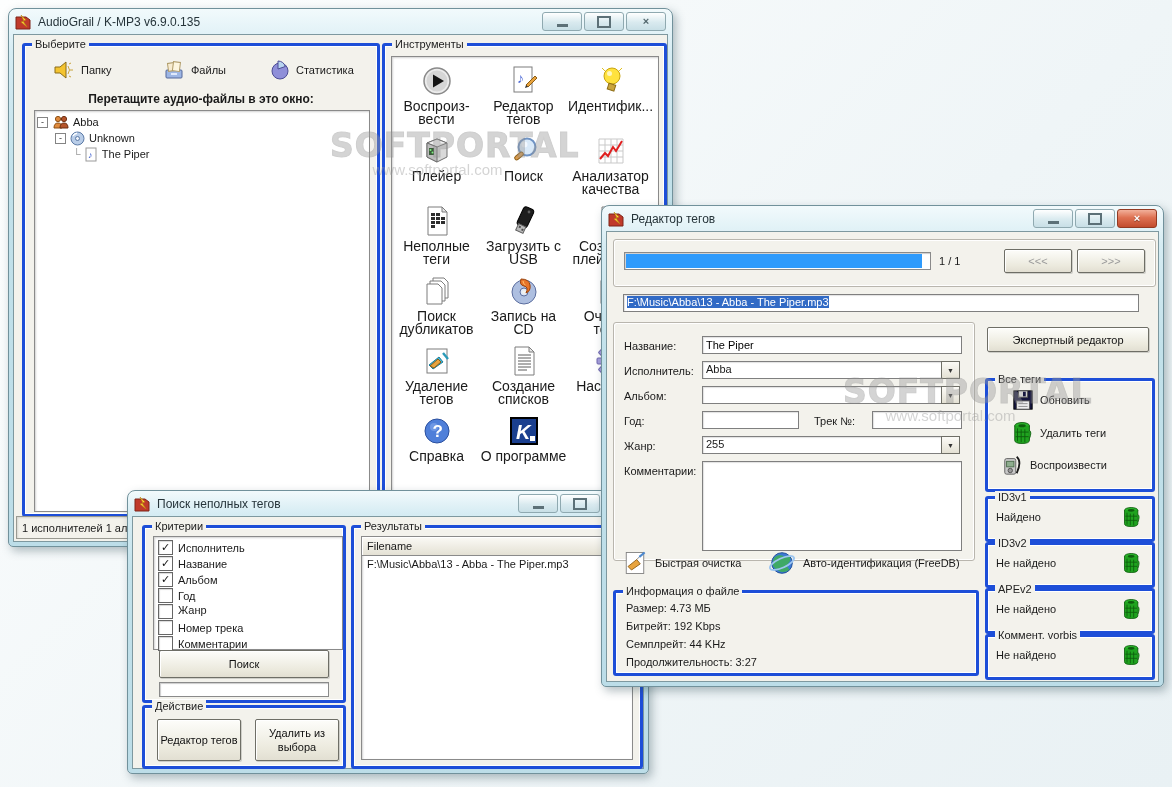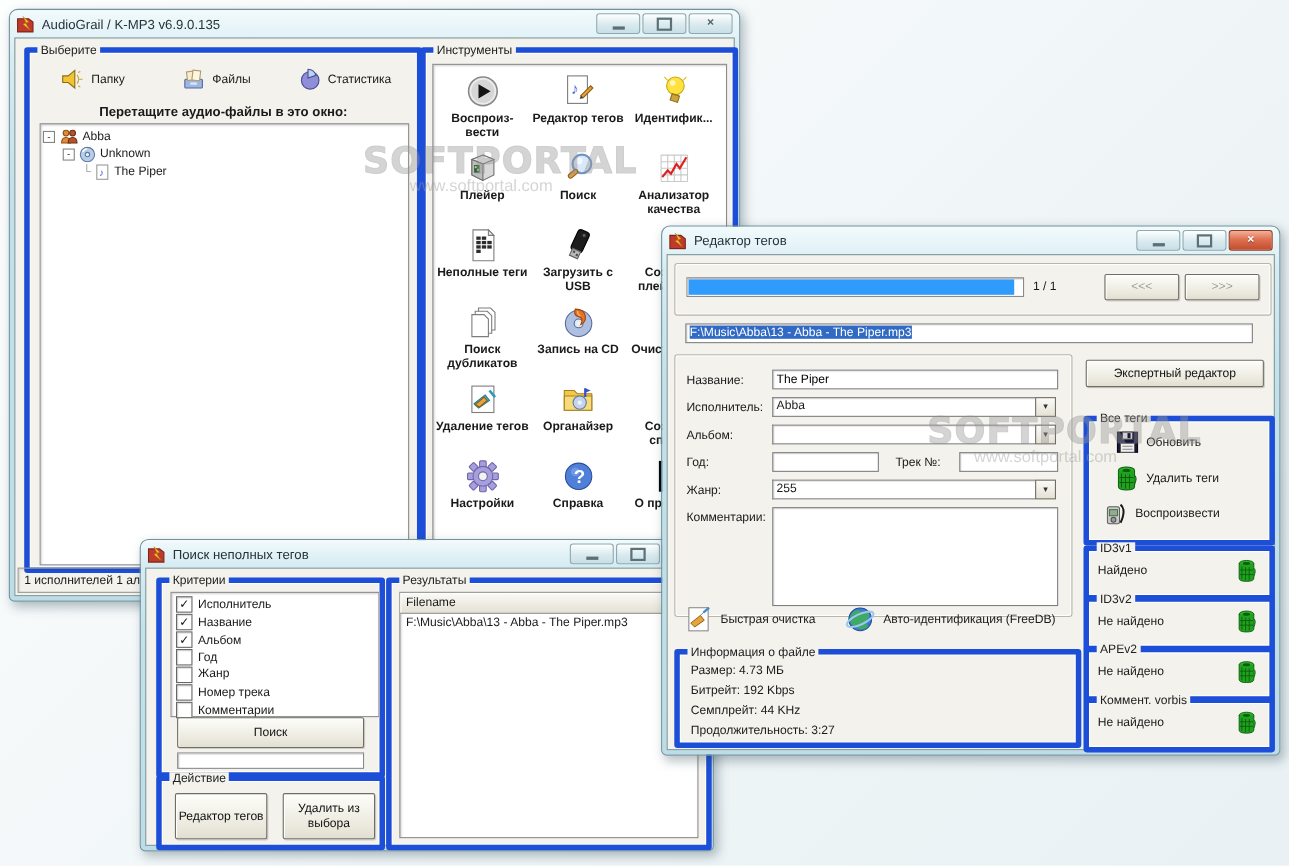--- a/index.html
+++ b/index.html
@@ -20,21 +20,21 @@
   .wbtn{width:38px;height:17px;border:1px solid #8fa9b0;border-radius:3px;
         background:linear-gradient(#ffffff,#d9eaef 55%,#c8dfe6);
         display:flex;align-items:center;justify-content:center;cursor:default;
         color:#51666c;font-weight:bold;font-size:11px;line-height:1;}
   .wbtn .g-min{width:11px;height:3px;background:#5c7077;margin-top:7px;}
   .wbtn .g-max{width:10px;height:8px;border:2px solid #5c7077;background:transparent;}
   .wbtn.red{background:linear-gradient(#f2b09a,#de7152 45%,#c24c2e);border-color:#933a22;color:#fff;text-shadow:0 1px 1px rgba(0,0,0,.4);}
   .client{position:absolute;left:4px;right:4px;top:25px;bottom:4px;
           background:#f3f2ec;border:1px solid #7e989f;}
   
-  .group{position:absolute;border:5px solid #1d4ed8;border-radius:3px;
+  .group{position:absolute;border:3px solid #1d4ed8;border-radius:3px;
          box-shadow:inset 1px 1px 0 #ffffff,inset -1px -1px 0 #ffffff;}
   .group>.legend{position:absolute;top:-8px;left:7px;background:#f3f2ec;padding:0 3px;color:#222;}
   .sunken{background:#fff;border:1px solid #8a8a8a;
           box-shadow:inset 1px 1px 2px rgba(0,0,0,.18);}
   .btn3d{background:linear-gradient(#fdfdfa,#eceade 70%,#e2dfd2);
          border:1px solid #6e6e66;border-radius:2px;
          box-shadow:inset 1px 1px 0 #ffffff, 1px 1px 0 rgba(0,0,0,.15);
          display:flex;align-items:center;justify-content:center;text-align:center;
          font-size:11px;color:#111;cursor:default;}
   .txt{border:1px solid #7f7f7f;background:#fff;font-size:11px;padding:1px 3px;
@@ -45,21 +45,21 @@
                padding:1px 3px;box-shadow:inset 1px 1px 1px rgba(0,0,0,.12);white-space:nowrap;overflow:hidden;}
   .combo .carrow{width:17px;border:1px solid #6e6e66;background:linear-gradient(#fbfaf6,#e4e1d4);
                  display:flex;align-items:center;justify-content:center;font-size:7px;color:#333;}
   .ptrack{background:#fff;border:1px solid #8a8a8a;box-shadow:inset 1px 1px 1px rgba(0,0,0,.2);position:relative;overflow:hidden;}
   .pfill{position:absolute;left:1px;top:1px;bottom:1px;background:#2f9bfc;}
   .chk{width:13px;height:13px;background:#fff;border:1px solid #666;display:inline-flex;
        align-items:center;justify-content:center;font-size:11px;font-weight:bold;color:#111;
        box-shadow:inset 1px 1px 1px rgba(0,0,0,.15);flex:none;}
   .icon-lbl{display:flex;align-items:center;gap:6px;position:absolute;white-space:nowrap;}
   .cell{width:87px;display:flex;flex-direction:column;align-items:center;gap:3px;text-align:center;}
-  .cell .lbl{line-height:13px;font-size:11px;font-weight:bold;}
+  .cell .lbl{line-height:13px;font-size:14px;}
   .wm{position:absolute;z-index:40;pointer-events:none;text-align:center;opacity:.42;}
   .wm .big{font-size:33px;font-weight:bold;color:#9a9a9a;letter-spacing:1px;
            -webkit-text-stroke:1px #8b8b8b;font-family:"DejaVu Sans",sans-serif;}
   .wm .small{font-size:15px;color:#9a9a9a;margin-top:-4px;}
   .treerow{display:flex;align-items:center;gap:4px;height:16px;}
   .expbox{width:9px;height:9px;border:1px solid #848484;background:#fff;display:inline-flex;
           align-items:center;justify-content:center;font-size:9px;line-height:8px;color:#333;flex:none;}
   .abs{position:absolute;}
   .legendless{border:1px solid #b9b6ae;border-radius:3px;box-shadow:inset 1px 1px 0 #fff,inset -1px -1px 0 #fff;position:absolute;}
   svg{display:block;}
@@ -311,33 +311,20 @@
         <div class="cell">
           <span>
               <svg width="32" height="32" viewBox="0 0 32 32">
                 <rect x="6" y="4" width="20" height="24" fill="#fff" stroke="#7d7d7d"></rect>
                 <polygon points="8,20 18,12 22,17 12,24" fill="#42b8d8" stroke="#1a7d9a"></polygon>
                 <polygon points="9,21 17,14 20,17 13,23" fill="#e8a33d" stroke="#8d5d14"></polygon>
                 <path d="M22 8l5 6" stroke="#2a9ab8" stroke-width="2.4"></path>
               </svg>
             </span>
           <span class="lbl">Удаление тегов</span>
-        </div>
-        <div class="cell">
-          <span>
-              <svg width="32" height="32" viewBox="0 0 32 32">
-                <path d="M3 8h9l3 3h13v15H3z" fill="#f0c84c" stroke="#a9821a"></path>
-                <path d="M3 13h25v13H3z" fill="#f7da7a" stroke="#a9821a"></path>
-                <circle cx="17" cy="19" r="6" fill="#c3d3ec" stroke="#5b7aa6"></circle>
-                <circle cx="17" cy="19" r="2" fill="#eef3fa"></circle>
-                <path d="M22 6v8" stroke="#3c50c8" stroke-width="2"></path>
-                <polygon points="22,6 27,8 22,10" fill="#3c50c8"></polygon>
-              </svg>
-            </span>
-          <span class="lbl">Органайзер</span>
         </div>
         <div class="cell">
           <span>
               <svg width="32" height="32" viewBox="0 0 32 32">
                 <path d="M7 2h14l5 5v23H7z" fill="#fff" stroke="#7d7d7d"></path>
                 <path d="M21 2l5 5h-5z" fill="#e8e8e8" stroke="#7d7d7d"></path>
                 <path d="M10 10h13M10 13h13M10 16h13M10 19h13M10 22h13M10 25h9" stroke="#5d5d5d"></path>
               </svg>
             </span>
           <span class="lbl">Создание списков</span>

